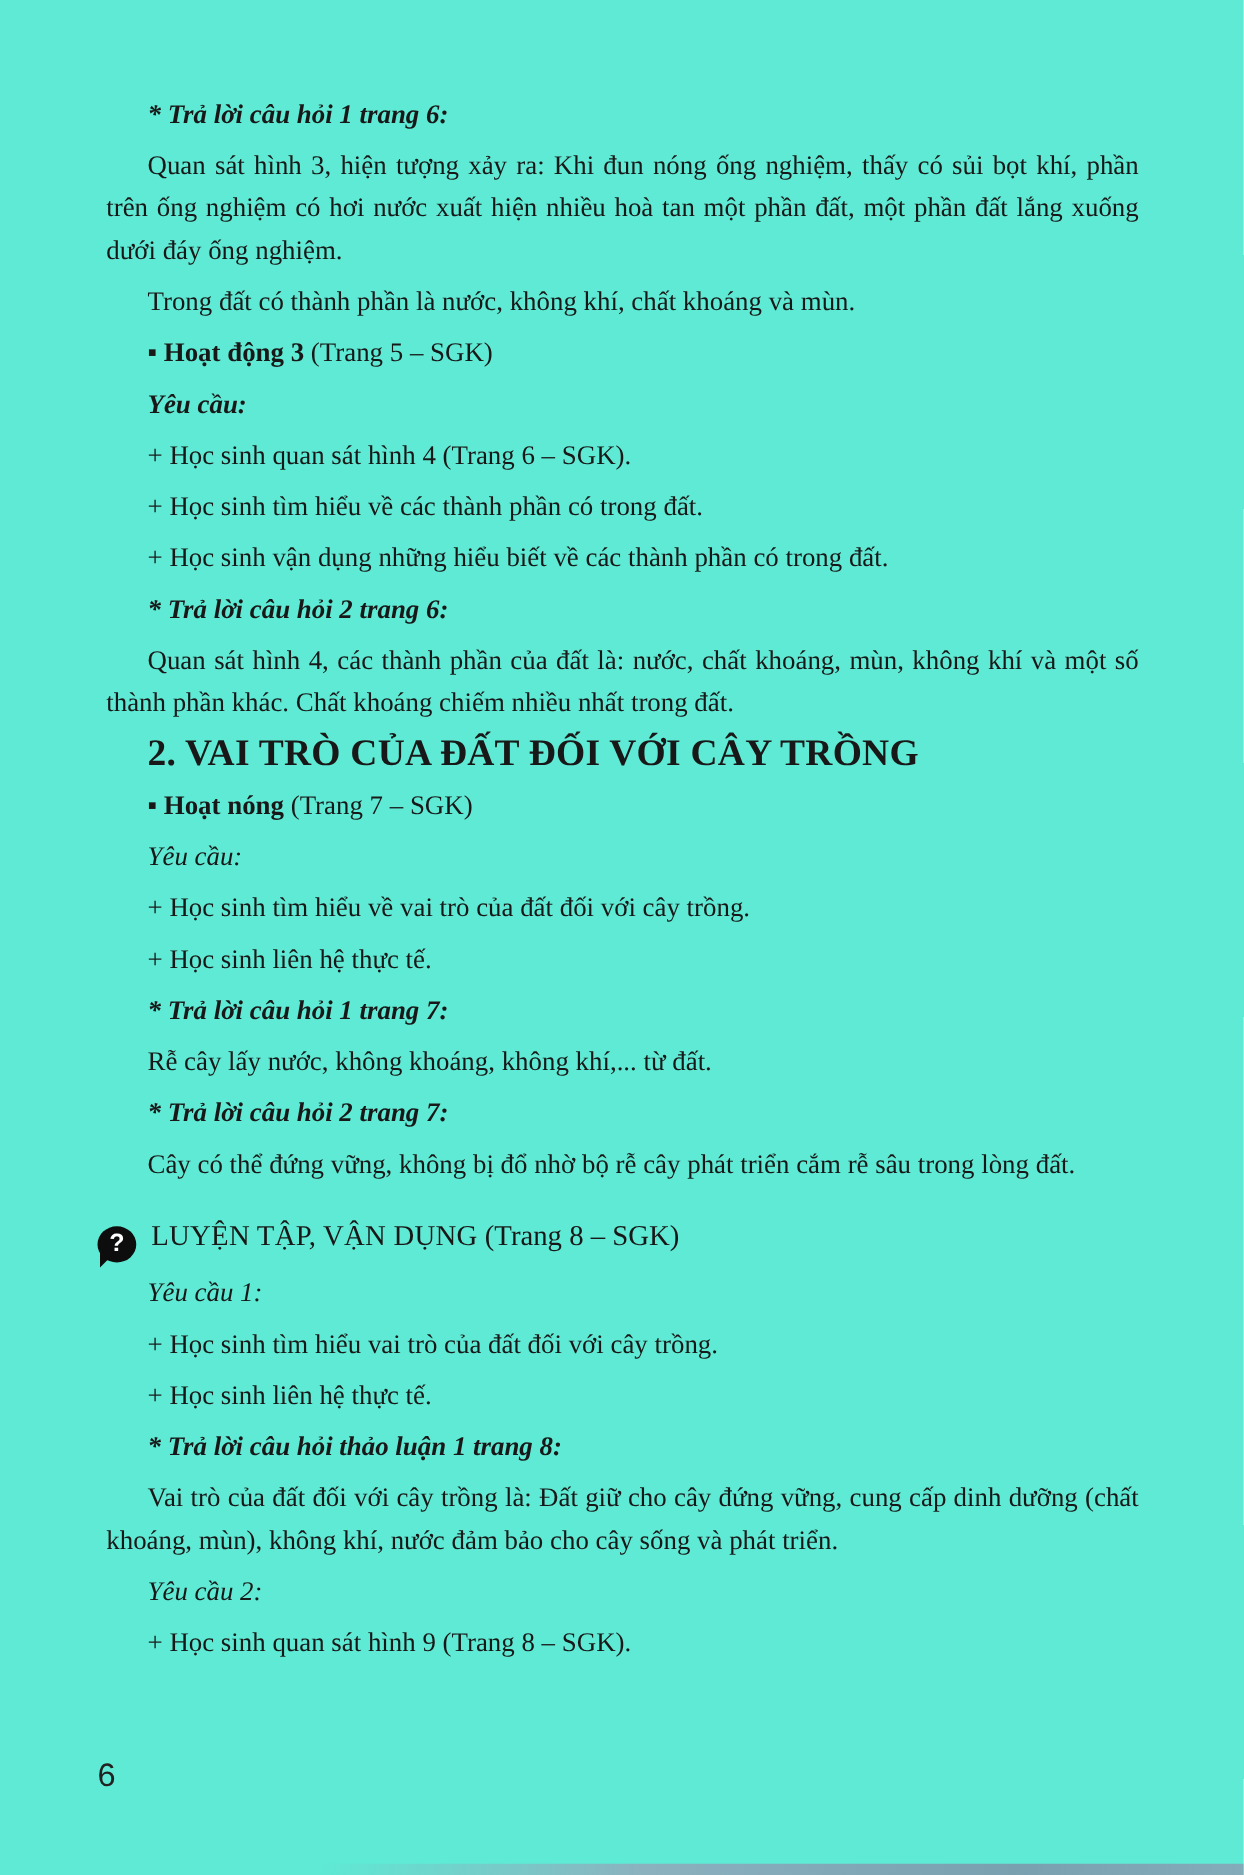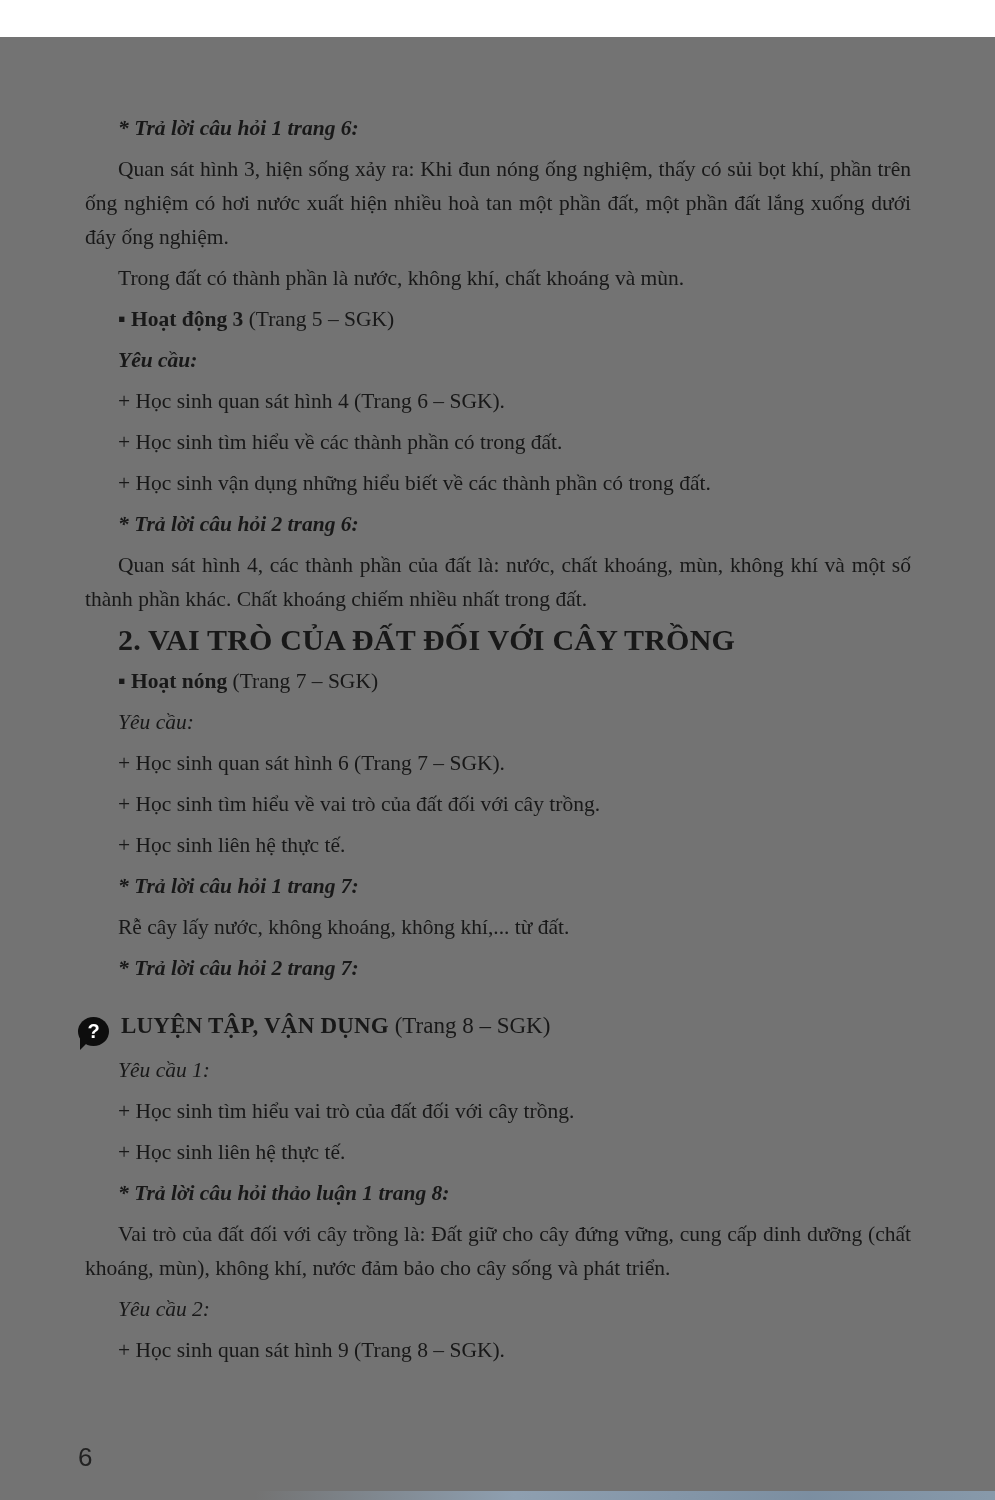--- a/index.html
+++ b/index.html
@@ -4,41 +4,41 @@
 <style>
   * { margin:0; padding:0; box-sizing:border-box; }
   html,body { width:995px; height:1500px; }
   body {
     background:#ffffff;
     font-family:"Liberation Serif", serif;
     color:#181818;
     position:relative;
     overflow:hidden;
   }
-  .page { position:absolute; inset:0; background:#737373;margin-top:37px; }
+  .page { position:absolute; inset:0; background:#5eead4; }
   .content {
     position:absolute;
     left:85px; right:84px; top:74px;
     font-size:21.5px;
     line-height:34px;
   }
   .content p { margin-bottom:7px; }
   .para { text-align:justify; text-indent:33px; }
   .line { padding-left:33px; }
   .answer { padding-left:33px; font-weight:bold; font-style:italic; }
   .bolditalic { padding-left:33px; font-weight:bold; font-style:italic; }
   .italic { padding-left:33px; font-style:italic; }
   .heading { padding-left:33px; font-weight:bold; font-size:30px; letter-spacing:0.2px; }
   .bullet b { font-weight:bold; }
   .section-line {
     margin-top:24px;
     padding-left:0;
     font-size:23px;
   }
-  .section-line .section-title { font-weight:bold; letter-spacing:0.2px; }
+  .section-line .section-title { font-weight:normal; letter-spacing:0.2px; }
   .qicon {
     display:inline-block;
     width:31px; height:29px;
     background:#0d0d0d;
     border-radius:50%;
     color:#ffffff;
     text-align:center;
     font-weight:bold;
     font-size:20px;
     line-height:29px;
@@ -74,21 +74,21 @@
   }
 </style>
 </head>
 <body>
 
 <div class="page">
   <div class="content">
 
     <p class="answer">* Trả lời câu hỏi 1 trang 6:</p>
 
-    <p class="para">Quan sát hình 3, hiện sống xảy ra: Khi đun nóng ống nghiệm, thấy có sủi bọt khí, phần trên ống nghiệm có hơi nước xuất hiện nhiều hoà tan một phần đất, một phần đất lắng xuống dưới đáy ống nghiệm.</p>
+    <p class="para">Quan sát hình 3, hiện tượng xảy ra: Khi đun nóng ống nghiệm, thấy có sủi bọt khí, phần trên ống nghiệm có hơi nước xuất hiện nhiều hoà tan một phần đất, một phần đất lắng xuống dưới đáy ống nghiệm.</p>
 
     <p class="para">Trong đất có thành phần là nước, không khí, chất khoáng và mùn.</p>
 
     <p class="line bullet"><b>▪ Hoạt động 3</b><span> (Trang 5 – SGK)</span></p>
 
     <p class="bolditalic">Yêu cầu:</p>
 
     <p class="line">+ Học sinh quan sát hình 4 (Trang 6 – SGK).</p>
     <p class="line">+ Học sinh tìm hiểu về các thành phần có trong đất.</p>
     <p class="line">+ Học sinh vận dụng những hiểu biết về các thành phần có trong đất.</p>
@@ -96,30 +96,30 @@
     <p class="answer">* Trả lời câu hỏi 2 trang 6:</p>
 
     <p class="para">Quan sát hình 4, các thành phần của đất là: nước, chất khoáng, mùn, không khí và một số thành phần khác. Chất khoáng chiếm nhiều nhất trong đất.</p>
 
     <p class="heading">2. VAI TRÒ CỦA ĐẤT ĐỐI VỚI CÂY TRỒNG</p>
 
     <p class="line bullet"><b>▪ Hoạt nóng</b><span> (Trang 7 – SGK)</span></p>
 
     <p class="italic">Yêu cầu:</p>
 
-    <p class="line">+ Học sinh quan sát hình 6 (Trang 7 – SGK).</p>
     <p class="line">+ Học sinh tìm hiểu về vai trò của đất đối với cây trồng.</p>
     <p class="line">+ Học sinh liên hệ thực tế.</p>
 
     <p class="answer">* Trả lời câu hỏi 1 trang 7:</p>
 
     <p class="para">Rễ cây lấy nước, không khoáng, không khí,... từ đất.</p>
 
     <p class="answer">* Trả lời câu hỏi 2 trang 7:</p>
 
+    <p class="para">Cây có thể đứng vững, không bị đổ nhờ bộ rễ cây phát triển cắm rễ sâu trong lòng đất.</p>
 
     <p class="section-line">
       <span class="qicon"><span class="qmark">?</span></span><b class="section-title">LUYỆN TẬP, VẬN DỤNG</b><span> (Trang 8 – SGK)</span>
     </p>
 
     <p class="italic">Yêu cầu 1:</p>
 
     <p class="line">+ Học sinh tìm hiểu vai trò của đất đối với cây trồng.</p>
     <p class="line">+ Học sinh liên hệ thực tế.</p>
 

